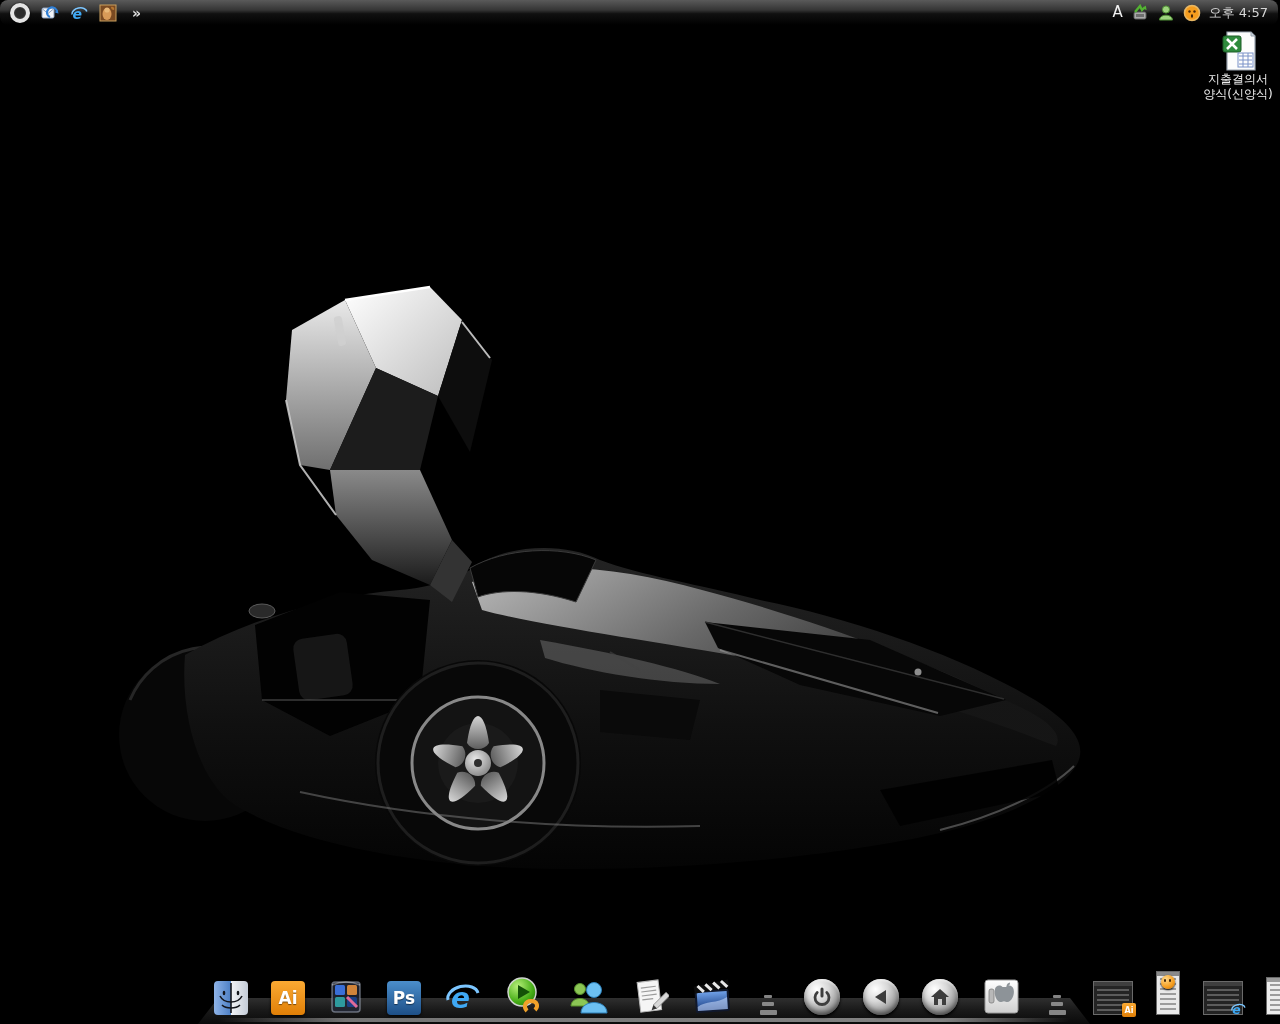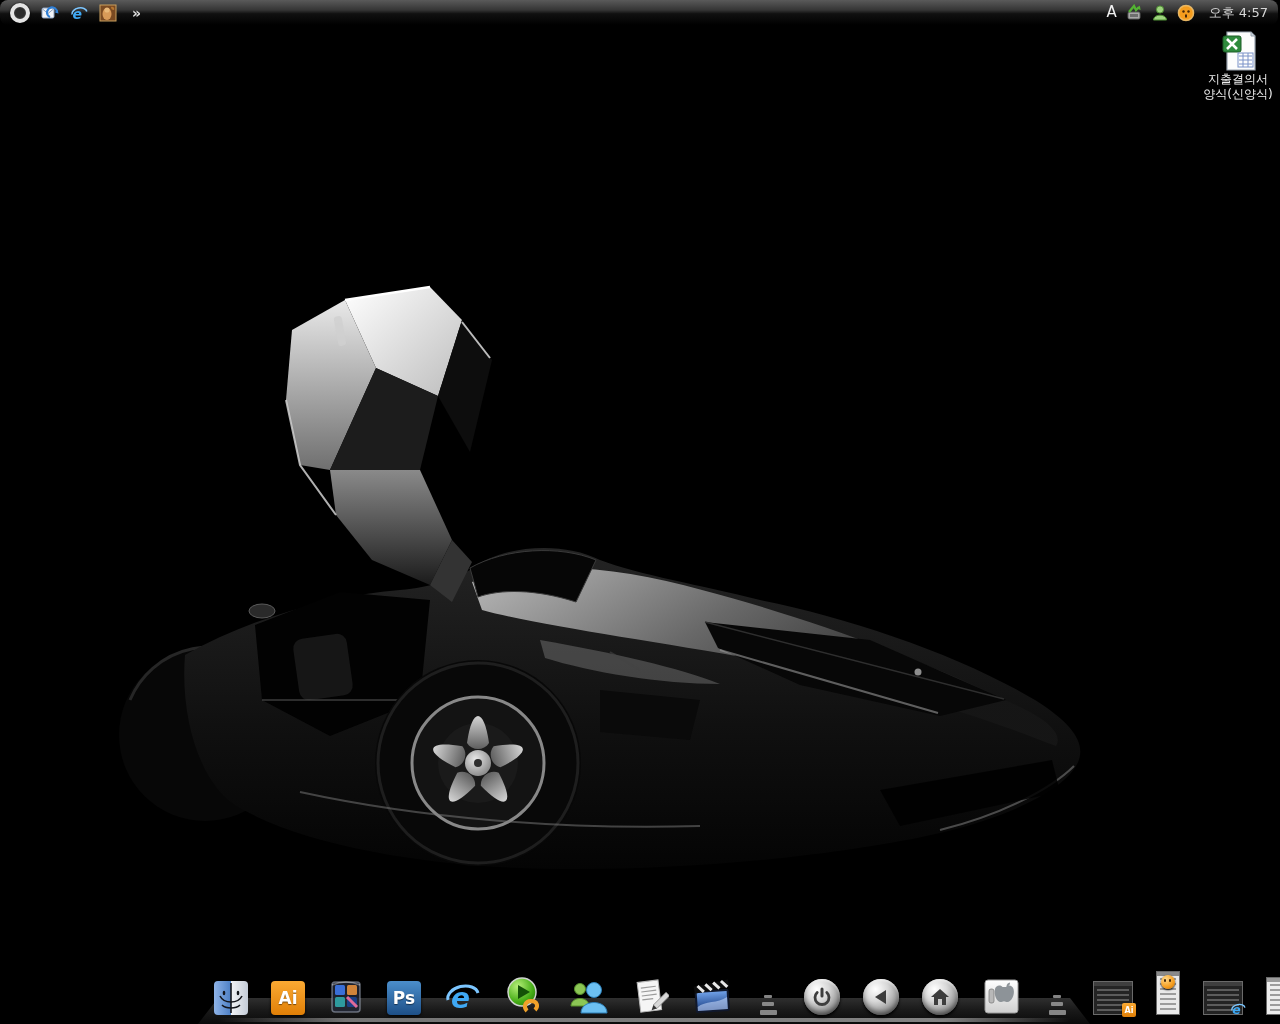--- a/index.html
+++ b/index.html
@@ -15,21 +15,21 @@
     border-radius:8px;display:flex;align-items:center;padding:0 10px;box-sizing:border-box;
     box-shadow:0 1px 2px rgba(0,0,0,.8);}
   .mb-left{display:flex;align-items:center;gap:11px;}
   .mb-spacer{flex:1;}
   .mb-right{display:flex;align-items:center;gap:8px;}
   .mb-chevron{color:#e0e0e0;font-size:14px;font-weight:bold;letter-spacing:-1px;margin-left:4px;cursor:default;}
   .ring-icon{width:12px;height:12px;border:4px solid #e4e4e4;border-radius:50%;
     box-shadow:0 0 2px #000, inset 0 0 2px #555;background:#2a2a2a;}
   .mb-ico{width:18px;height:18px;display:block;}
   .ime{color:#f2f2f2;font-size:15px;line-height:1;cursor:default;}
-  .clock{color:#d6d6d6;font-size:13px;margin-left:6px;white-space:nowrap;cursor:default;}
+  .clock{color:#d6d6d6;font-size:13px;white-space:nowrap;cursor:default;}
 
   
   .desktop-icon{position:absolute;top:30px;left:1198px;width:80px;z-index:4;
     display:flex;flex-direction:column;align-items:center;cursor:default;text-decoration:underline;}
   .desktop-icon .lbl{color:#efefef;font-size:12px;line-height:1.25;text-align:center;
     text-shadow:1px 1px 1px #000;}
 
   
   .dock{position:absolute;left:0;bottom:0;width:1280px;height:60px;z-index:4;}
   .dock-shelf{position:absolute;bottom:0;left:198px;width:892px;height:26px;

